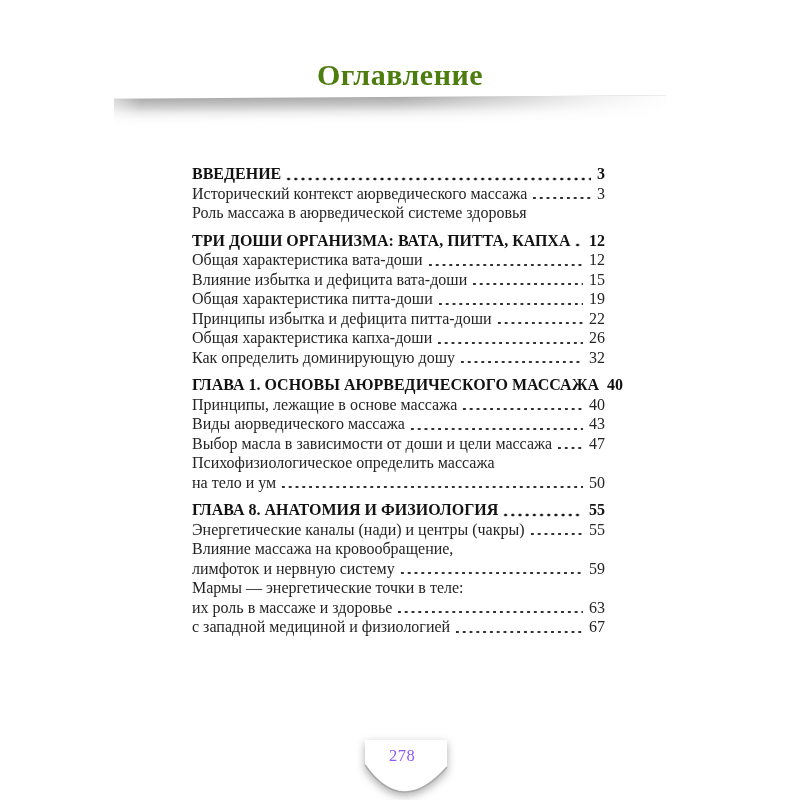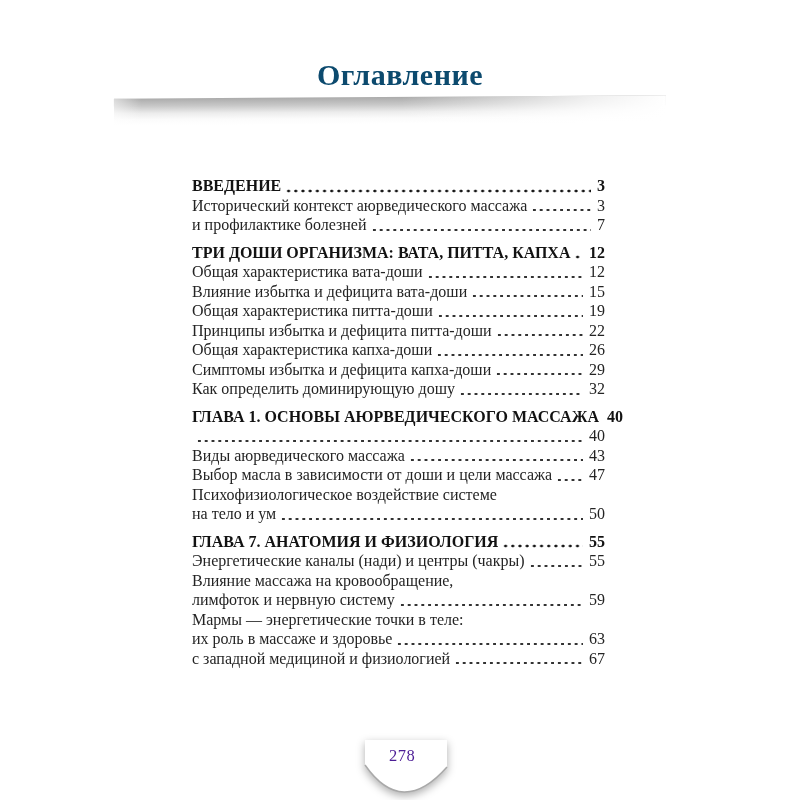--- a/index.html
+++ b/index.html
@@ -20,21 +20,21 @@
   }
   .title {
     position: absolute;
     top: 58px;
     left: 0;
     width: 800px;
     margin: 0;
     text-align: center;
     font-size: 30px;
     font-weight: 700;
-    color: #0c4a6e;
+    color: #4d7c0f;
     letter-spacing: 0.5px;
   }
   
   .swoosh {
     position: absolute;
     top: 97px;
     left: 114px;
     width: 552px;
     height: 27px;
     transform: rotate(-0.35deg);
@@ -55,21 +55,21 @@
   .toc {
     position: absolute;
     left: 192px;
     top: 164px;
     width: 413px;
     font-size: 16px;
     line-height: 19.5px;
     color: #242424;
   }
   .toc-section { margin-top: 8px; }
-  .toc-section:first-child { margin-top: 12px; }
+  .toc-section:first-child { margin-top: 0; }
   .row { display: flex; align-items: baseline; }
   .row .t { flex: 0 0 auto; white-space: pre-wrap; }
   .row .leader {
     flex: 1 1 0;
     min-width: 6px;
     position: relative;
     align-self: stretch;
   }
   .row .leader::after {
     content: "";
@@ -102,21 +102,21 @@
     top: 0; left: 0;
     filter: drop-shadow(0 3px 4px rgba(0,0,0,0.32));
   }
   .folio .num {
     position: absolute;
     top: 6px;
     left: 0;
     width: 100%;
     text-align: center;
     font-size: 16.5px;
-    color: #4c1d95;
+    color: #8b5cf6;
     letter-spacing: 0.5px;
   }
 </style>
 </head>
 <body>
 
 <div class="page">
 
   <h1 class="title">Оглавление</h1>
 
@@ -128,23 +128,21 @@
           <span class="t">ВВЕДЕНИЕ</span>
           <span class="leader"></span>
           <span class="pg">3</span>
         </div>
         <div class="row">
           <span class="t">Исторический контекст аюрведического массажа</span>
           <span class="leader"></span>
           <span class="pg">3</span>
         </div>
         <div class="row">
-          <span class="t">и профилактике болезней</span>
-          <span class="leader"></span>
-          <span class="pg">7</span>
+          <span class="t">Роль массажа в аюрведической системе здоровья</span>
         </div>
       </div>
       <div class="toc-section">
         <div class="row bold">
           <span class="t">ТРИ ДОШИ ОРГАНИЗМА: ВАТА, ПИТТА, КАПХА</span>
           <span class="leader"></span>
           <span class="pg">12</span>
         </div>
         <div class="row">
           <span class="t">Общая характеристика вата-доши</span>
@@ -165,62 +163,58 @@
           <span class="t">Принципы избытка и дефицита питта-доши</span>
           <span class="leader"></span>
           <span class="pg">22</span>
         </div>
         <div class="row">
           <span class="t">Общая характеристика капха-доши</span>
           <span class="leader"></span>
           <span class="pg">26</span>
         </div>
         <div class="row">
-          <span class="t">Симптомы избытка и дефицита капха-доши</span>
-          <span class="leader"></span>
-          <span class="pg">29</span>
-        </div>
-        <div class="row">
           <span class="t">Как определить доминирующую дошу</span>
           <span class="leader"></span>
           <span class="pg">32</span>
         </div>
       </div>
       <div class="toc-section">
         <div class="row bold">
           <span class="t">ГЛАВА 1. ОСНОВЫ АЮРВЕДИЧЕСКОГО МАССАЖА</span>
           <span class="leader"></span>
           <span class="pg">40</span>
         </div>
         <div class="row">
+          <span class="t">Принципы, лежащие в основе массажа</span>
           <span class="leader"></span>
           <span class="pg">40</span>
         </div>
         <div class="row">
           <span class="t">Виды аюрведического массажа</span>
           <span class="leader"></span>
           <span class="pg">43</span>
         </div>
         <div class="row">
           <span class="t">Выбор масла в зависимости от доши и цели массажа</span>
           <span class="leader"></span>
           <span class="pg">47</span>
         </div>
         <div class="row">
-          <span class="t">Психофизиологическое воздействие системе</span>
+          <span class="t">Психофизиологическое определить массажа</span>
         </div>
         <div class="row">
           <span class="t">на тело и ум</span>
           <span class="leader"></span>
           <span class="pg">50</span>
         </div>
       </div>
       <div class="toc-section">
         <div class="row bold">
-          <span class="t">ГЛАВА 7. АНАТОМИЯ И ФИЗИОЛОГИЯ</span>
+          <span class="t">ГЛАВА 8. АНАТОМИЯ И ФИЗИОЛОГИЯ</span>
           <span class="leader"></span>
           <span class="pg">55</span>
         </div>
         <div class="row">
           <span class="t">Энергетические каналы (нади) и центры (чакры)</span>
           <span class="leader"></span>
           <span class="pg">55</span>
         </div>
         <div class="row">
           <span class="t">Влияние массажа на кровообращение,</span>

